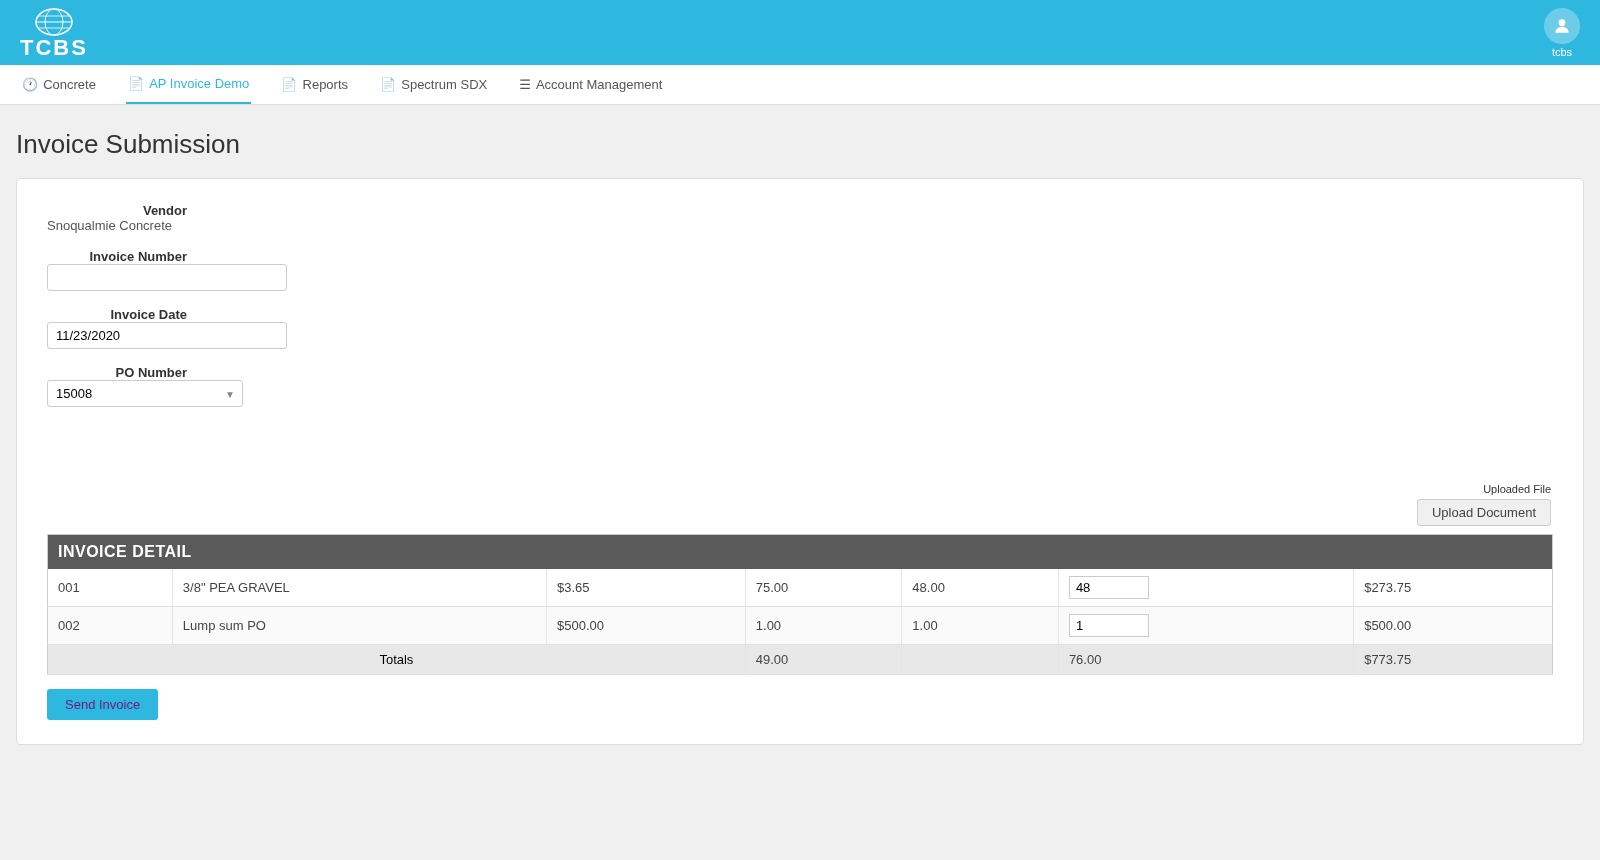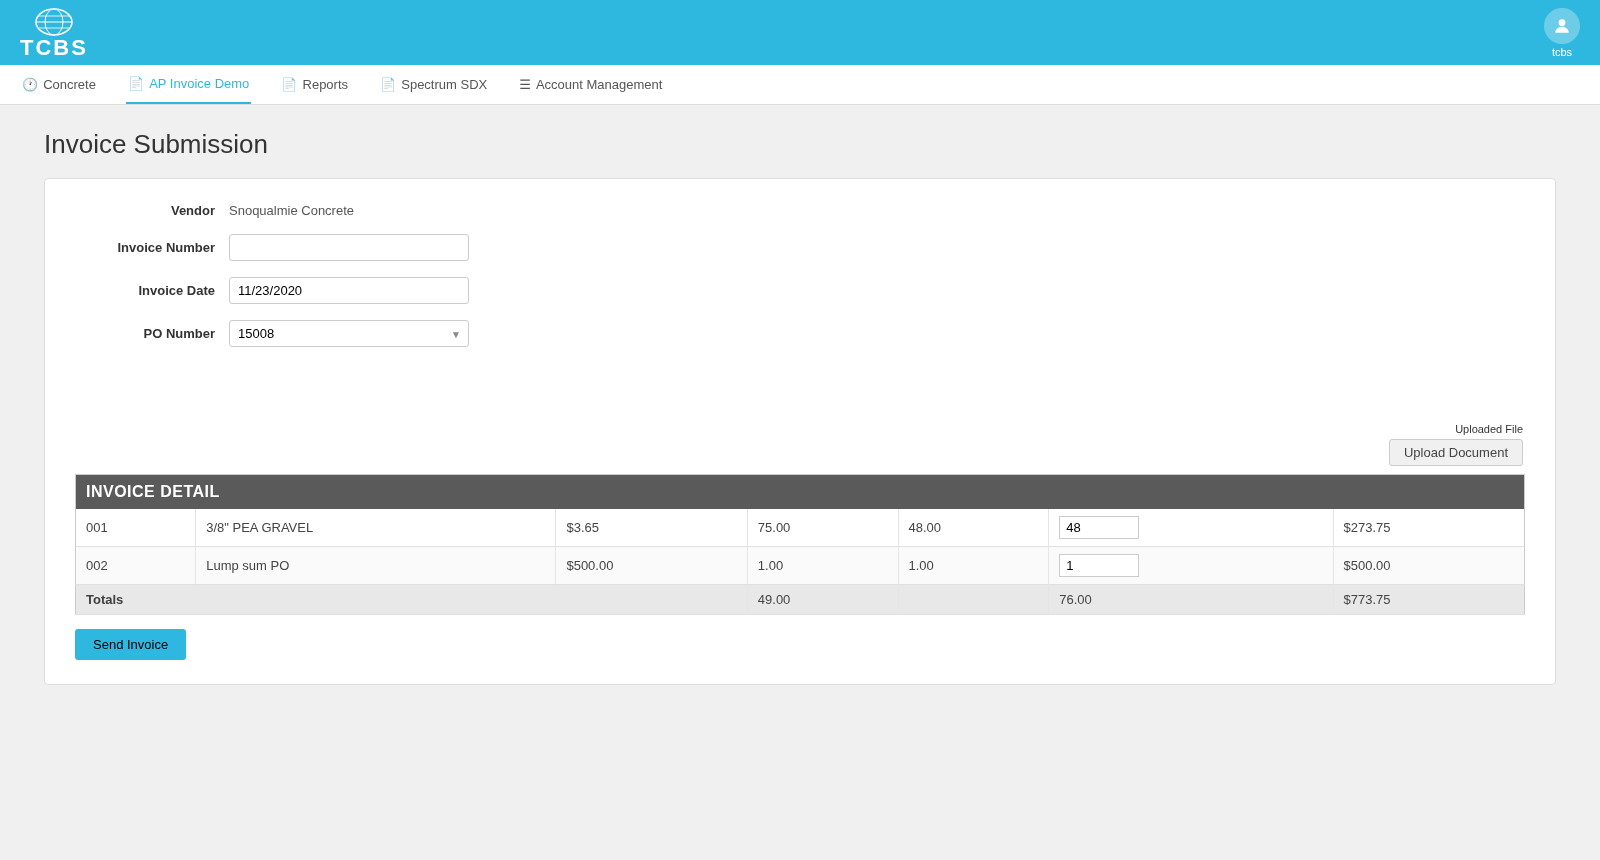--- a/index.html
+++ b/index.html
@@ -73,42 +73,42 @@
       height: 100%;
     }
     .nav-item.active {
       color: #2eb8e0;
       border-bottom: 2px solid #2eb8e0;
     }
     .nav-icon { font-size: 13px; color: inherit; }
 
     
     .main-content {
-      padding: 24px 44px;
+      padding: 24px 16px;
     }
     .page-title {
       font-size: 26px;
       font-weight: normal;
       color: #333;
       margin-bottom: 18px;
     }
 
     
     .form-card {
       background: white;
       border: 1px solid #ddd;
       border-radius: 4px;
       padding: 24px 30px;
       margin-bottom: 0;
     }
 
     .form-row {
       display: flex;
-      align-items: center;
       margin-bottom: 16px;
+      flex-direction: column;
     }
     .form-label {
       font-weight: bold;
       font-size: 13px;
       color: #333;
       width: 140px;
       text-align: right;
       margin-right: 14px;
     }
     .form-value {
@@ -118,21 +118,21 @@
     .form-input {
       border: 1px solid #ccc;
       border-radius: 3px;
       padding: 5px 8px;
       font-size: 13px;
       width: 240px;
       outline: none;
     }
     .form-select-wrapper {
       position: relative;
-      width: 240px;
+      width: 196px;
     }
     .form-select {
       border: 1px solid #ccc;
       border-radius: 3px;
       padding: 5px 28px 5px 8px;
       font-size: 13px;
       width: 100%;
       appearance: none;
       background: white;
       cursor: pointer;
@@ -220,21 +220,21 @@
     }
     .totals-row td {
       font-weight: normal;
       font-size: 13px;
       color: #333;
     }
 
     
     .send-btn {
       background: #2eb8e0;
-      color: #000000;
+      color: #701a75;
       border: none;
       border-radius: 3px;
       padding: 8px 18px;
       font-size: 13px;
       cursor: pointer;
       margin-top: 14px;
     }
 
     
     .form-spacer { height: 60px; }
@@ -362,21 +362,21 @@
             <td>002</td>
             <td>Lump sum PO</td>
             <td>$500.00</td>
             <td>1.00</td>
             <td>1.00</td>
             <td><input class="qty-input" type="text" value="1" style=""></td>
             <td>$500.00</td>
           </tr>
 
           <tr class="totals-row">
-            <td colspan="3" style="text-align:left; color:#404040; font-weight:bold;">Totals</td>
+            <td colspan="3" style="text-align:center; color:#000000; font-weight:normal;">Totals</td>
             <td>49.00</td>
             <td></td>
             <td>76.00</td>
             <td>$773.75</td>
           </tr>
         </tbody>
       </table>
     </div>
 
     

